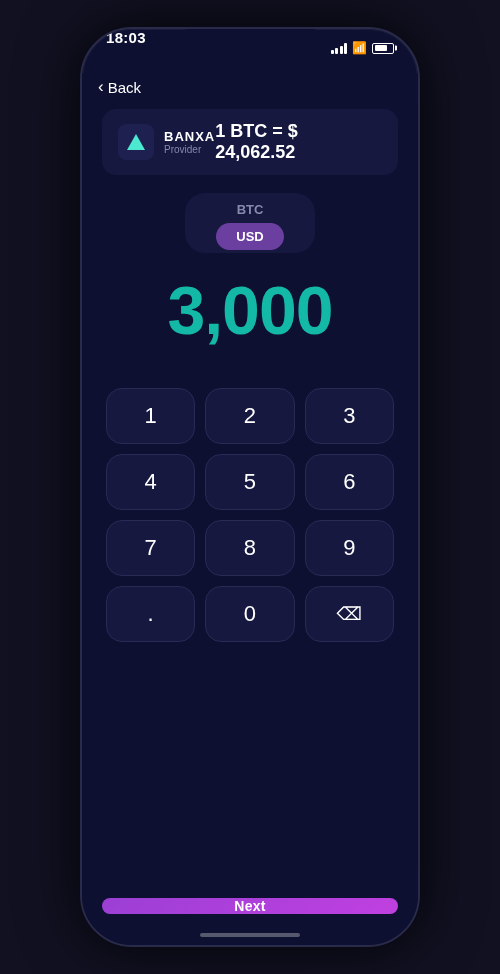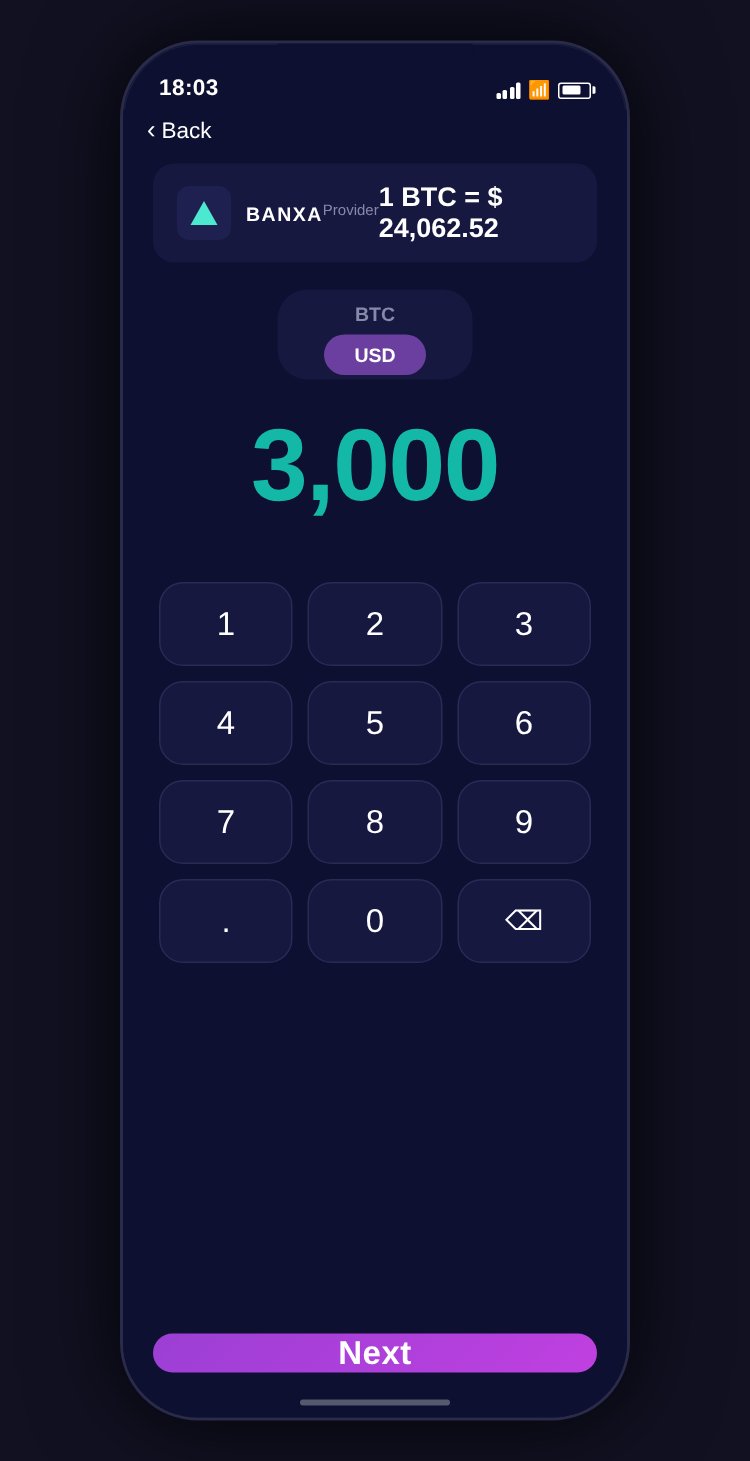--- a/index.html
+++ b/index.html
@@ -47,21 +47,20 @@
     }
 
     
     .status-bar {
       position: absolute;
       top: 0;
       left: 0;
       right: 0;
       height: 44px;
       display: flex;
-      align-items: flex-end;
       justify-content: space-between;
       padding: 0 24px 6px;
       z-index: 5;
     }
 
     .status-time {
       color: white;
       font-size: 15px;
       font-weight: 600;
       letter-spacing: 0.3px;
@@ -197,20 +196,21 @@
     .banxa-triangle {
       width: 0;
       height: 0;
       border-left: 9px solid transparent;
       border-right: 9px solid transparent;
       border-bottom: 16px solid #4de8d0;
     }
 
     .provider-info {
       display: flex;
+      flex-direction: column;
     }
 
     .provider-name {
       color: white;
       font-size: 13px;
       font-weight: 700;
       letter-spacing: 1px;
     }
 
     .provider-label {
@@ -314,21 +314,21 @@
       left: 20px;
       right: 20px;
     }
 
     .next-btn {
       width: 100%;
       background: linear-gradient(135deg, #9b3fd4, #c040e0);
       border: none;
       border-radius: 16px;
       color: white;
-      font-size: 22px;
+      font-size: 14px;
       font-weight: 700;
       cursor: pointer;
       letter-spacing: 0.3px;
     }
 
     
     .home-indicator {
       position: absolute;
       bottom: 8px;
       left: 50%;

